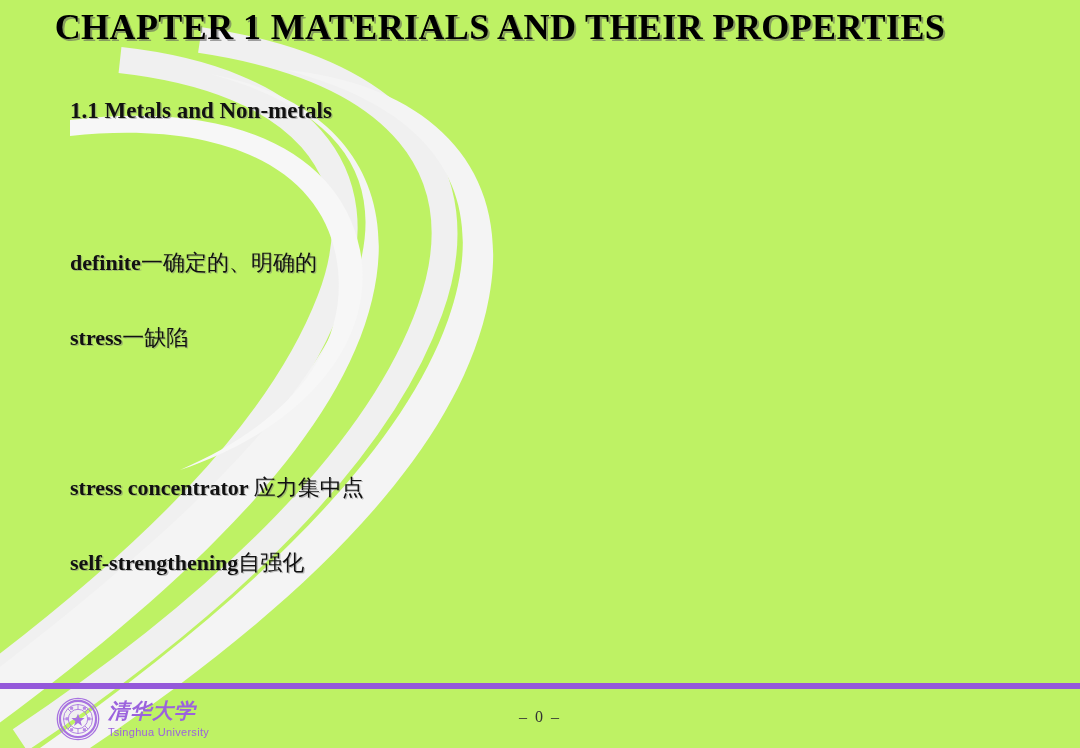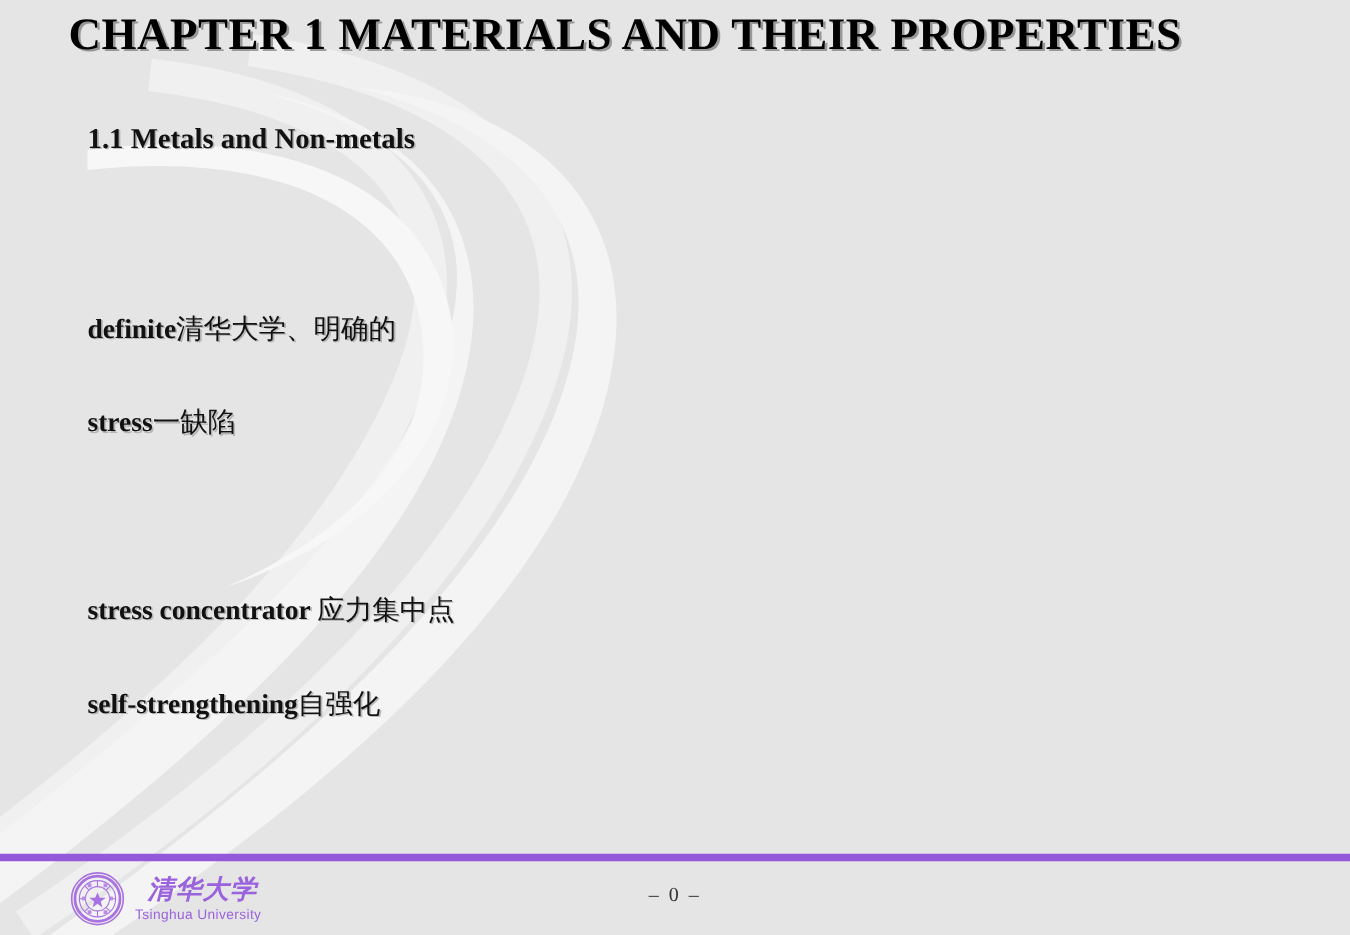--- a/index.html
+++ b/index.html
@@ -8,21 +8,21 @@
     background: #ffffff;
   }
   body {
     font-family: "Liberation Serif", "DejaVu Serif", serif;
   }
 
   #slide {
     position: relative;
     width: 1080px;
     height: 748px;
-    background: #e5e5e5;
+    background: #bef264;
     overflow: hidden;
   }
 
   
   #watermark {
     position: absolute;
     inset: 0;
     pointer-events: none;
     z-index: 0;
   }
@@ -144,21 +144,20 @@
     justify-content: center;
   }
   #logo-cn {
     font-family: "DejaVu Sans", "Liberation Sans", sans-serif;
     font-size: 21px;
     font-weight: bold;
     font-style: italic;
     color: #9b62dd;
     line-height: 1.05;
     letter-spacing: 1px;
-    margin-left: 10px;
   }
   #logo-en {
     font-family: "Liberation Sans", "DejaVu Sans", sans-serif;
     font-size: 11px;
     color: #9b62dd;
     letter-spacing: 0.3px;
     margin-top: 3px;
   }
 
   #page-number {
@@ -223,21 +222,21 @@
     <div id="slide-title">CHAPTER 1   MATERIALS AND THEIR PROPERTIES</div>
     <div id="title-rule"></div>
   </div>
 
   <div id="body-area">
 
     <div class="line heading" style="top:40px;">1.1 Metals and Non-metals</div>
 
 
     <div class="line term" style="top:190px;">
-      <span>definite</span><span class="zh">清华大学、明确的</span>
+      <span>definite</span><span class="zh">一确定的、明确的</span>
     </div>
 
     <div class="line term" style="top:265px;">
       <span>stress</span><span class="zh">一缺陷</span>
     </div>
 
 
     <div class="line term" style="top:415px;">
       <span>stress concentrator </span><span class="zh">应力集中点</span>
     </div>

